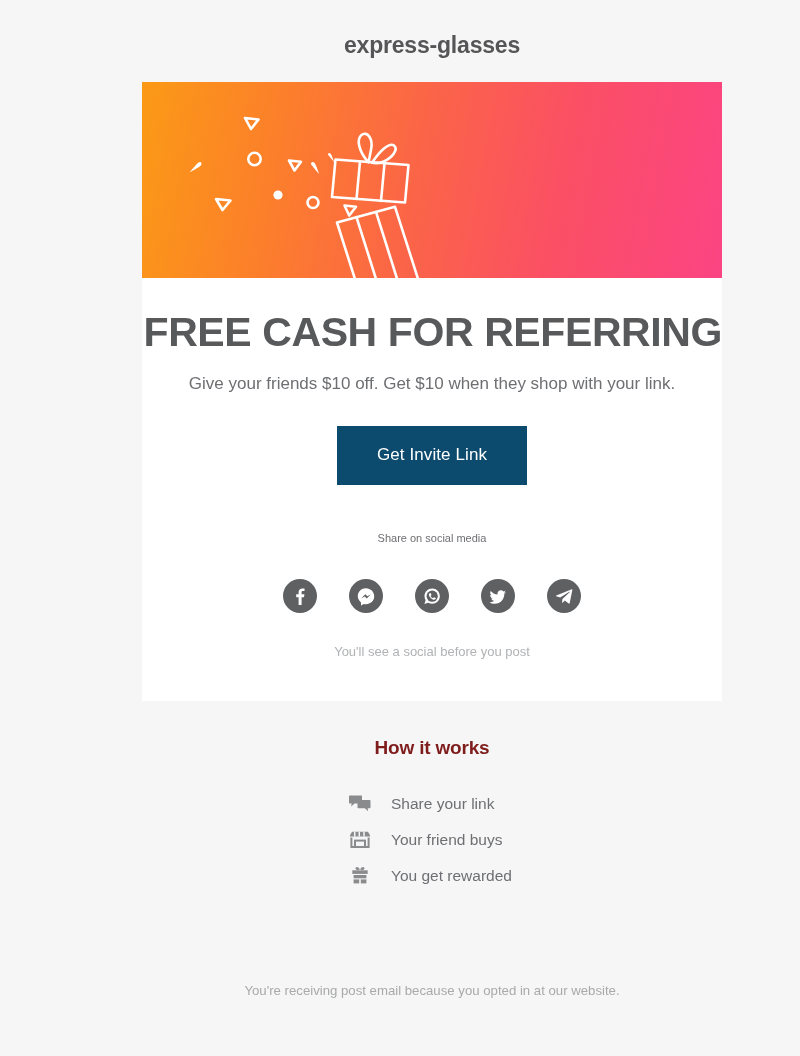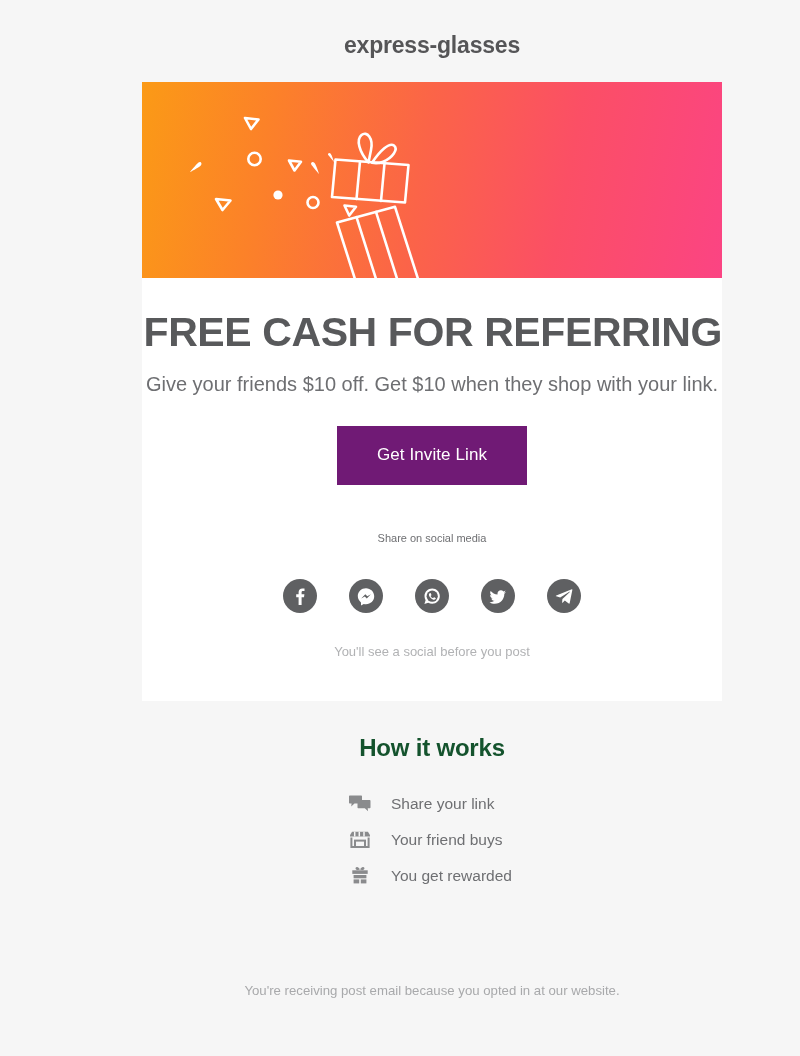--- a/index.html
+++ b/index.html
@@ -61,34 +61,34 @@
     text-align: right;
     font-size: 41px;
     font-weight: bold;
     color: #58595b;
     letter-spacing: -0.4px;
     padding-top: 29px;
     line-height: 50px;
   }
   .subhead {
     text-align: center;
-    font-size: 20px;
+    font-size: 17px;
     color: #6e6f72;
     padding-top: 16px;
     line-height: 22px;
   }
 
   
   .cta-wrap {
     text-align: center;
     padding-top: 31px;
   }
   .cta-button {
     display: inline-block;
-    background: #701a75;
+    background: #0c4a6e;
     color: #ffffff;
     font-size: 17px;
     line-height: 20px;
     padding: 19px 40px 20px 40px;
     border: none;
     cursor: pointer;
     font-family: "Liberation Sans", sans-serif;
     letter-spacing: 0.1px;
   }
 
@@ -129,23 +129,23 @@
   }
 
   
   .hiw {
     width: 580px;
     margin: 0 auto;
     padding-top: 30px;
   }
   .hiw-title {
     text-align: center;
-    font-size: 24px;
+    font-size: 19px;
     font-weight: bold;
-    color: #14532d;
+    color: #7f1d1d;
     line-height: 34px;
     letter-spacing: -0.2px;
   }
   .steps {
     padding-top: 27px;
     display: flex;
     flex-direction: column;
     gap: 12px;
     align-items: flex-start;
     padding-left: 203px;

